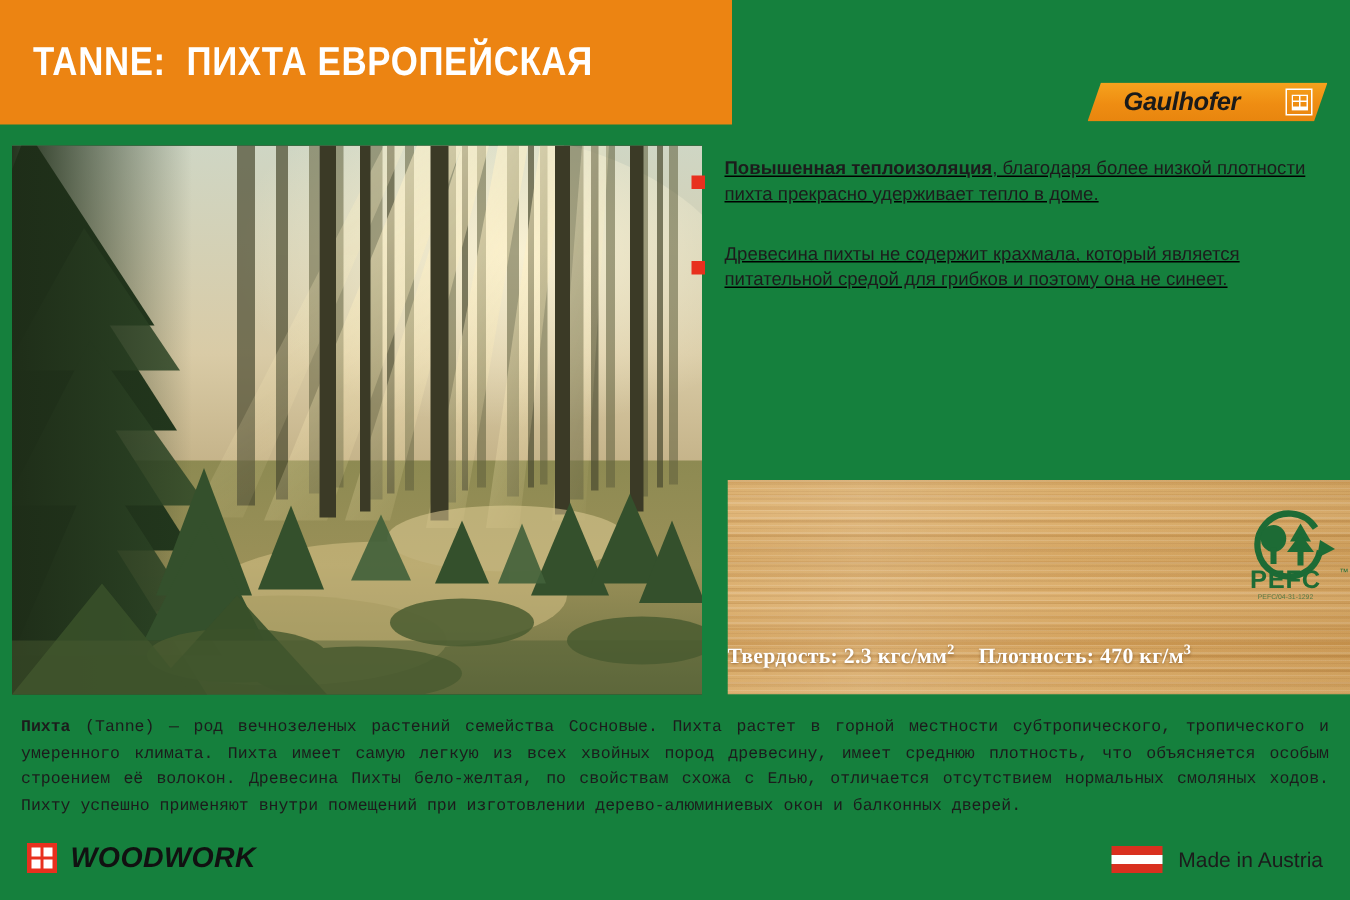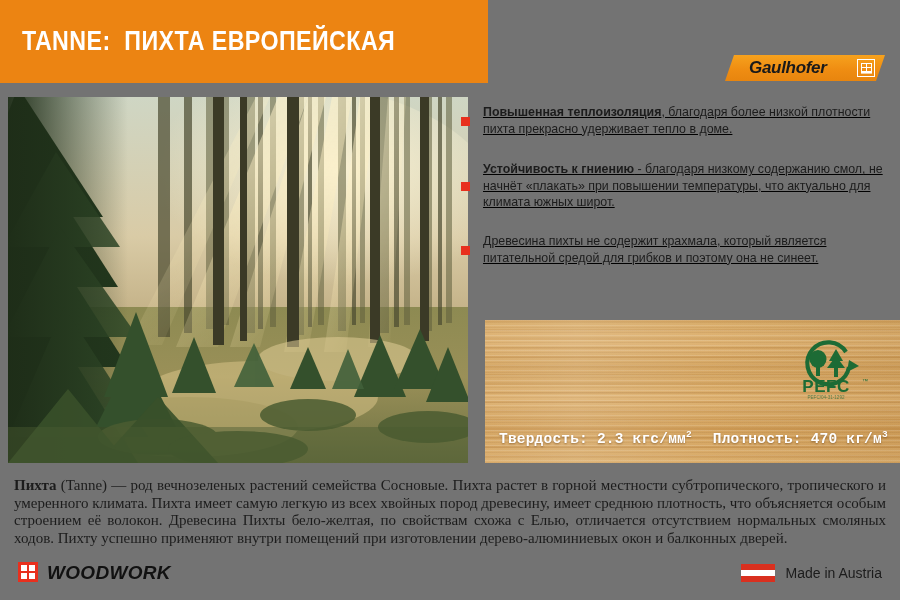--- a/index.html
+++ b/index.html
@@ -3,21 +3,21 @@
 <meta charset="utf-8">
 <style>
   html,body{margin:0;padding:0;}
   body{
     width:900px;height:600px;
     background:#ffffff;
     font-family:"Liberation Sans", sans-serif;
     overflow:hidden;
     position:relative;
   }
-  #slide{position:absolute;left:0;top:0;width:900px;height:600px;background:#737373;}
+  #slide{position:absolute;left:0;top:0;width:900px;height:600px;background:#15803d;}
 
   
   .header-bar{
     position:absolute;left:0;top:0;width:488px;height:83px;
     background:#ec8412;
   }
   .header-title{
     position:absolute;left:22px;top:24px;
     color:#ffffff;
     font-family:"Liberation Sans", sans-serif;
@@ -113,43 +113,43 @@
   }
   .wood-sheen{
     position:absolute;left:0;top:0;width:100%;height:100%;
     background:linear-gradient(to right,
       rgba(255,255,255,0.05) 0%,
       rgba(255,255,255,0.12) 22%,
       rgba(255,255,255,0.02) 55%,
       rgba(110,65,20,0.08) 100%);
   }
   .wood-stats{
-    position:absolute;left:14px;bottom:16px;
+    position:absolute;left:0;bottom:16px;
     color:#ffffff;
-    font-family:Liberation Mono, monospace;
+    font-family:Liberation Serif, serif;
     font-weight:bold;
     font-size:14.5px;
     letter-spacing:0.2px;
     white-space:nowrap;
     text-shadow:0 1px 2px rgba(80,45,10,0.45);
   }
   .wood-stats sup{font-size:9.5px;}
   .wood-stats .gap{display:inline-block;width:12px;}
 
   
   .pefc{
-    position:absolute;right:31px;top:14px;width:86px;height:66px;
+    position:absolute;right:0;top:14px;width:86px;height:66px;
   }
   .pefc svg{display:block;}
 
   
   .para{
     position:absolute;left:14px;top:477px;width:872px;
-    font-family:Liberation Serif, serif;
-    font-size:15px;
+    font-family:Liberation Mono, monospace;
+    font-size:11px;
     line-height:17.6px;
     color:#1c1c1c;
     text-align:justify;
   }
   .para b{font-weight:bold;}
 
   
   .footer-ww{
     position:absolute;left:18px;top:562px;
     display:flex;align-items:flex-start;
@@ -315,24 +315,20 @@
     </svg>
   </div>
 
   <div class="bullets">
 
     <div class="bullet-row" style="margin-bottom:24px;">
       <div class="bullet-marker"></div>
       <div class="bullet-text"><b>Повышенная теплоизоляция</b><span>, благодаря более низкой плотности пихта прекрасно удерживает тепло в доме.</span></div>
     </div>
 
-    <div class="bullet-row" style="margin-bottom:22px;">
-      <div class="bullet-marker"></div>
-      <div class="bullet-text"><b>Устойчивость к гниению</b><span> - благодаря низкому содержанию смол, не начнёт «плакать» при повышении температуры, что актуально для климата южных широт.</span></div>
-    </div>
 
     <div class="bullet-row" style="margin-bottom:24px;">
       <div class="bullet-marker"></div>
       <div class="bullet-text"><span>Древесина пихты не содержит крахмала, который является питательной средой для грибков и поэтому она не синеет.</span></div>
     </div>
 
 
   </div>
 
   <div class="wood">

